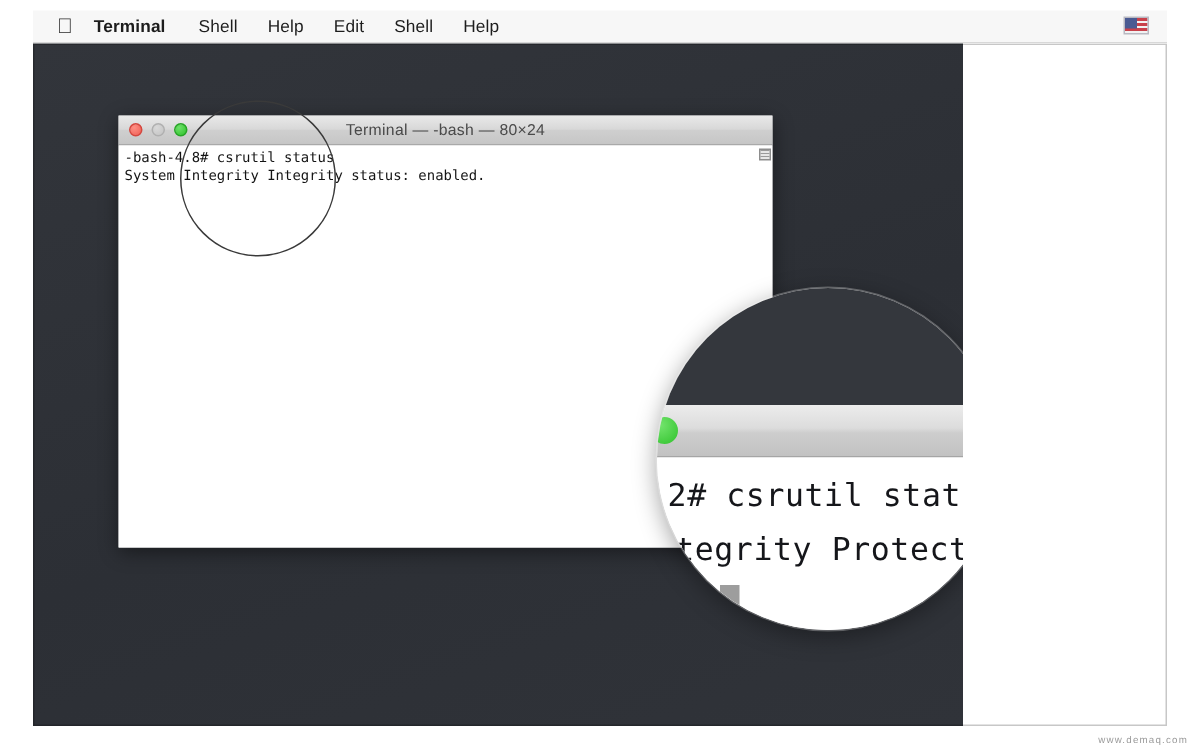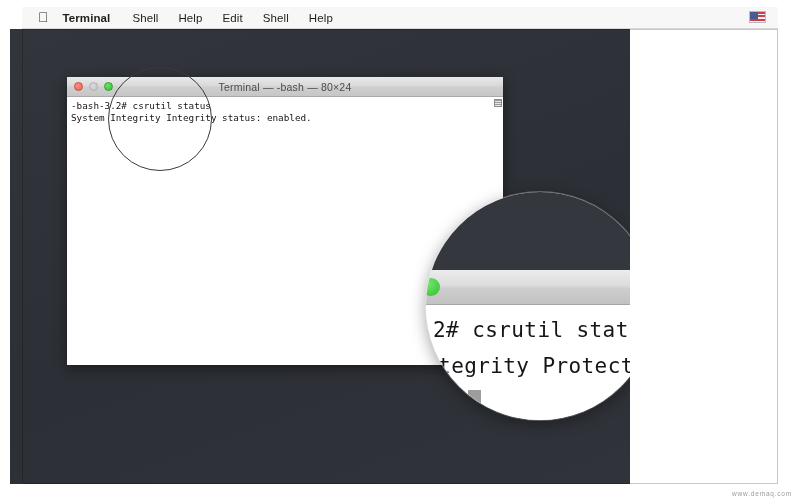--- a/index.html
+++ b/index.html
@@ -79,21 +79,21 @@
   .flag::before {
     content: "";
     position: absolute;
     left: 0; top: 0;
     width: 8px; height: 6.5px;
     background: #4a5a92;
   }
 
   .desktop {
     position: absolute;
-    left: 10px;
+    left: 22px;
     top: 29px;
     width: 620px;
     height: 455px;
     background: linear-gradient(160deg, #32353b 0%, #2c2f35 55%, #303339 100%);
     overflow: hidden;
   }
   .desktop-shadow {
     position: absolute;
     left: 22px;
     top: 29px;
@@ -341,21 +341,21 @@
     <div class="term-window">
       <div class="term-titlebar">
         <div class="lights">
           <span class="light red"></span>
           <span class="light yellow"></span>
           <span class="light green"></span>
         </div>
         <span class="term-title">Terminal — -bash — 80×24</span>
       </div>
       <div class="term-body">
-        <div class="term-line">-bash-3.2# csrutil status</div>
+        <div class="term-line">-bash-4.8# csrutil status</div>
         <div class="term-line">System Integrity Integrity status: enabled.</div>
         <div class="scroll-thumb"></div>
       </div>
     </div>
 
     <div class="source-circle"></div>
 
     <div class="magnifier">
       <div class="mag-inner">
         <div class="mag-desk"></div>

